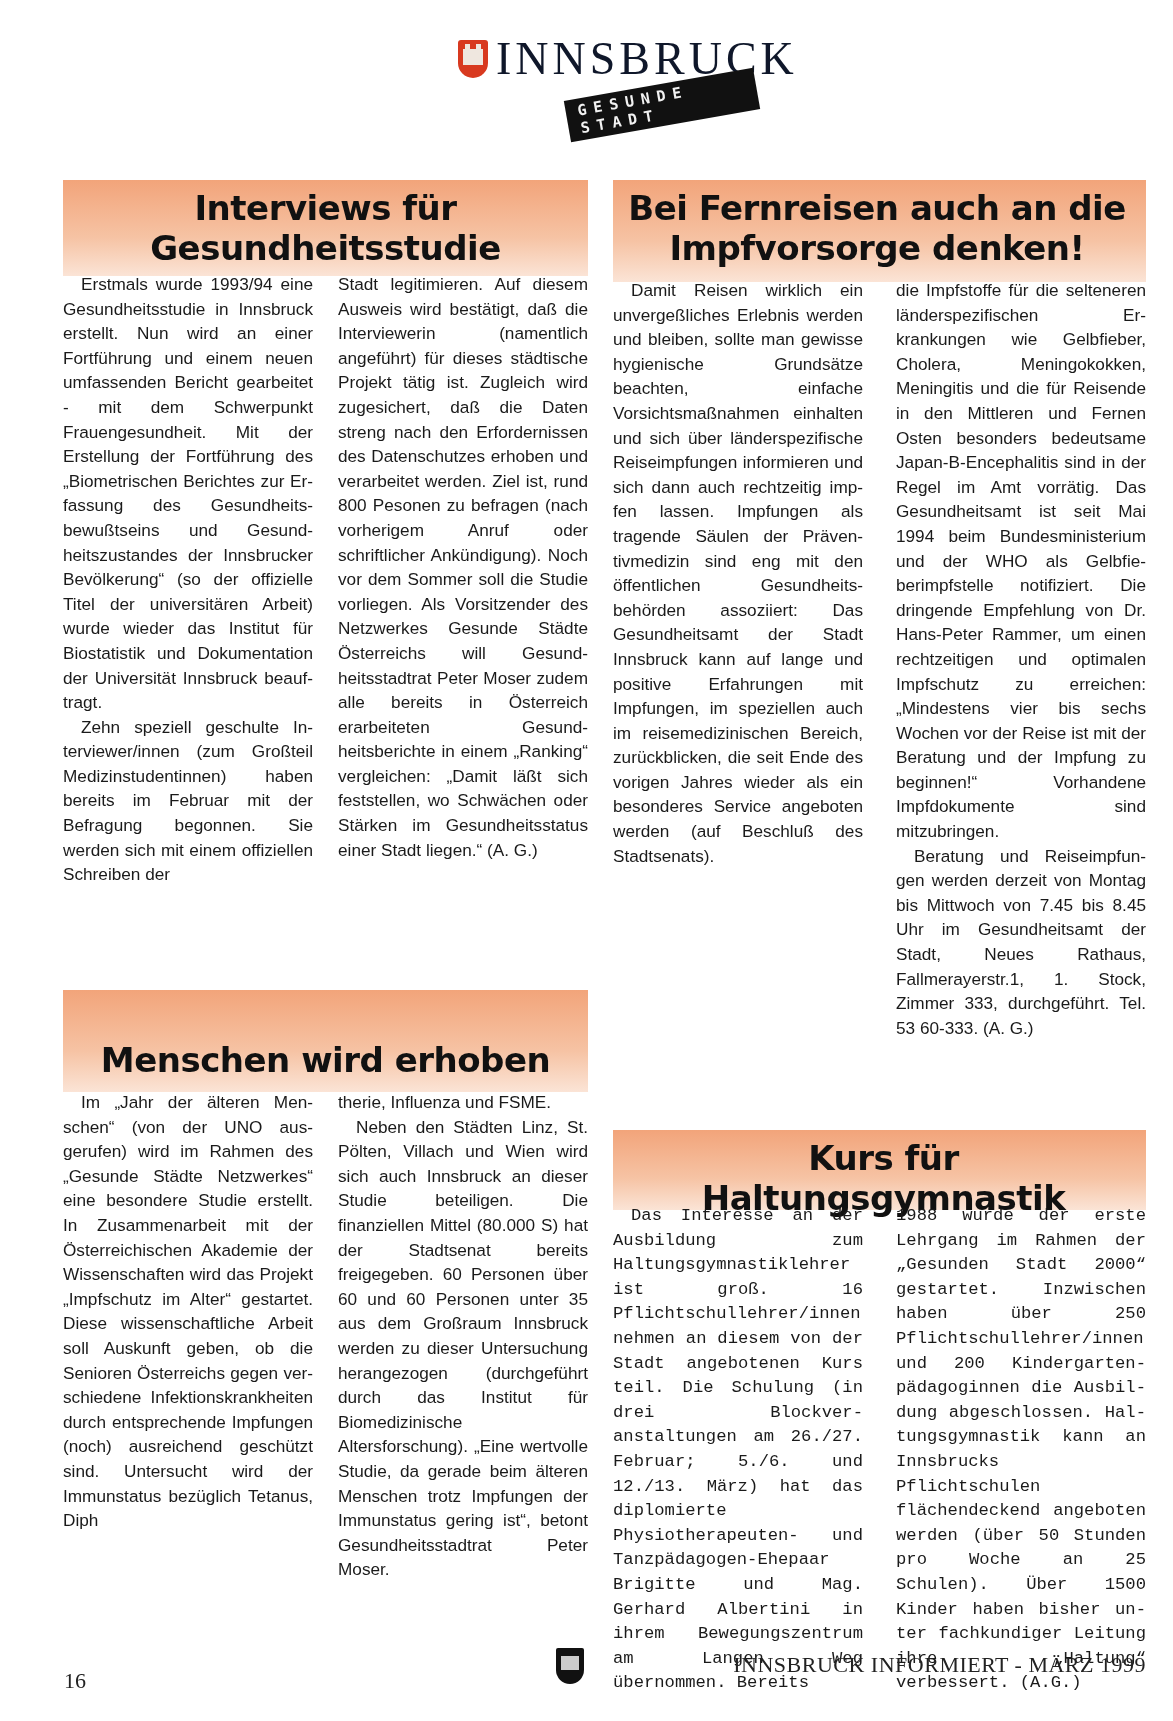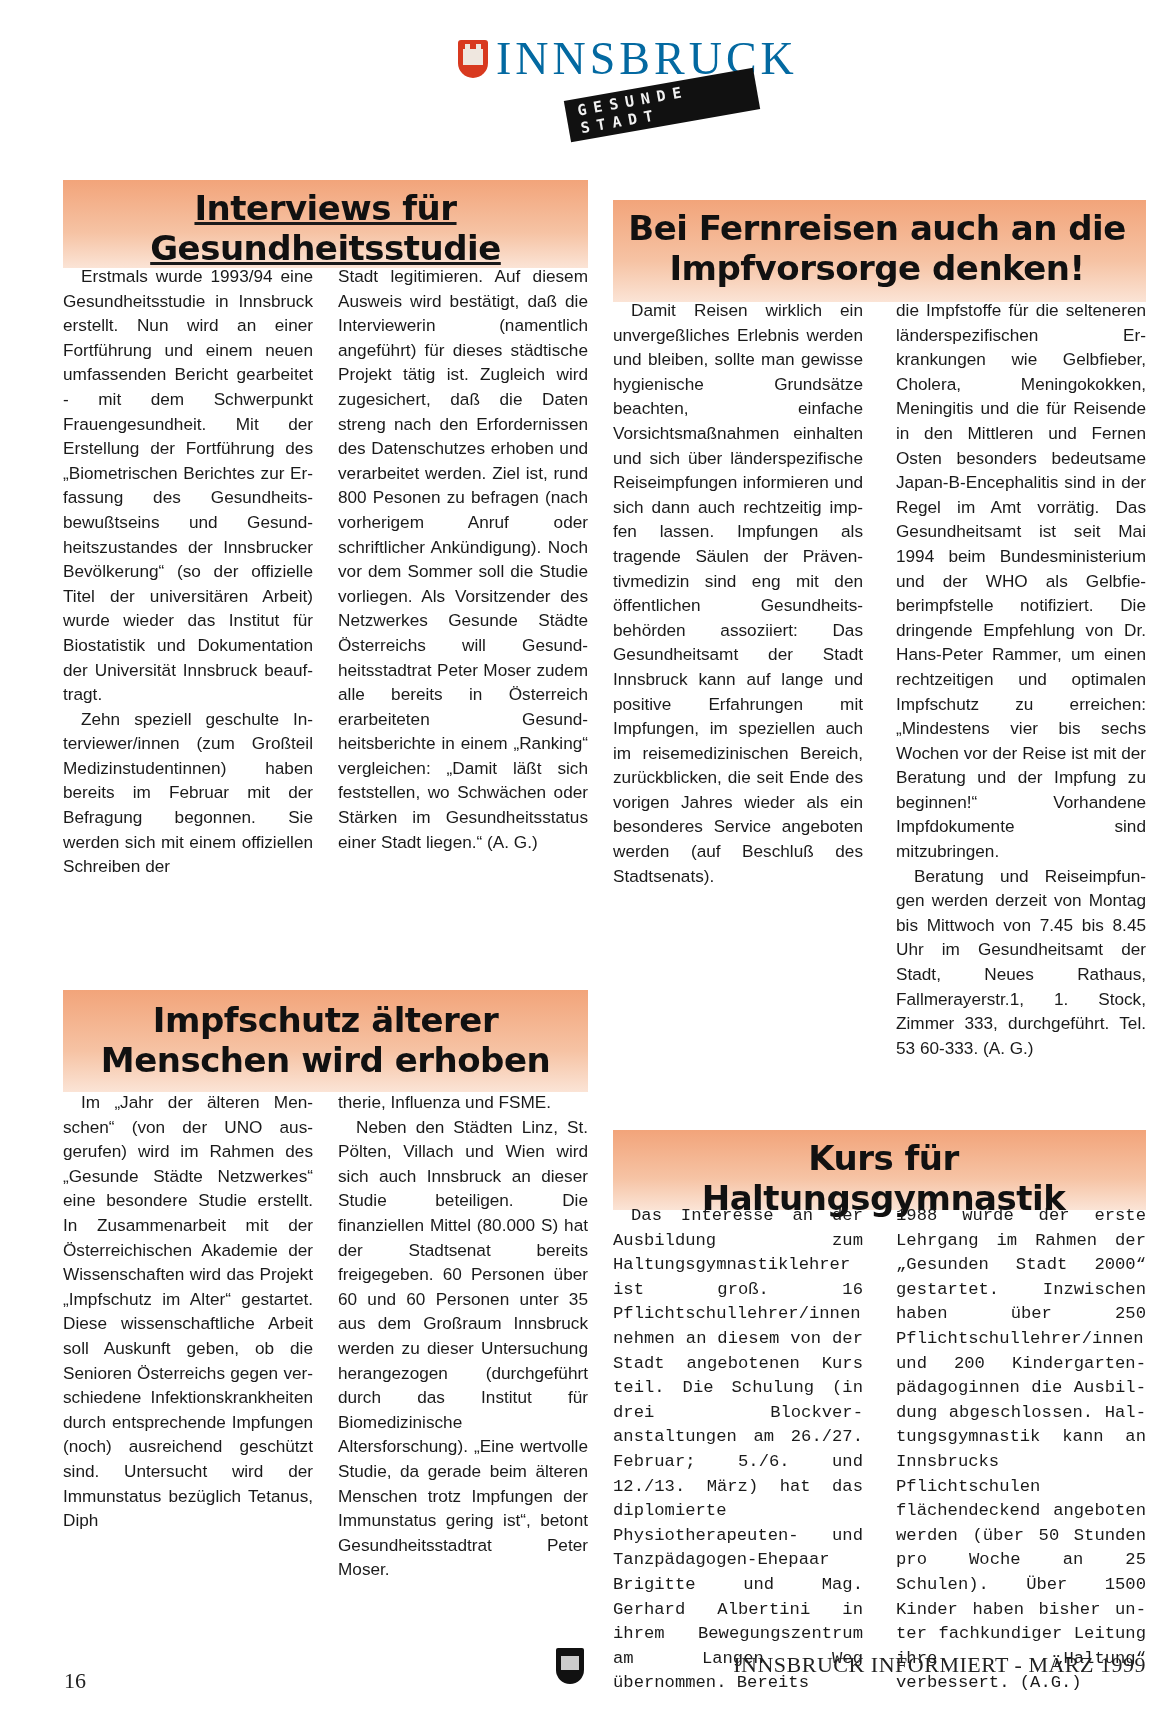--- a/index.html
+++ b/index.html
@@ -4,38 +4,38 @@
 <style>
   html, body { margin: 0; padding: 0; background: #ffffff; }
   body { width: 1173px; height: 1721px; position: relative; overflow: hidden; font-family: "Liberation Sans", sans-serif; color: #1a1a1a; }
 
   
   .masthead { position: absolute; left: 458px; top: 36px; width: 300px; height: 90px; }
   .crest { position: absolute; left: 0; top: 4px; width: 30px; height: 38px; background: #d8391f; border-radius: 3px 3px 15px 15px; overflow: hidden; }
   .crest .castle { position: absolute; left: 5px; top: 9px; width: 20px; height: 16px; background: #efe7df; }
   .crest .castle::before { content: ""; position: absolute; left: 2px; top: -5px; width: 5px; height: 6px; background: #efe7df; }
   .crest .castle::after { content: ""; position: absolute; right: 2px; top: -5px; width: 5px; height: 6px; background: #efe7df; }
-  .brand { position: absolute; left: 38px; top: -2px; font-family: "Liberation Serif", serif; font-size: 46px; letter-spacing: 4px; color: #0369a1; line-height: 50px; }
+  .brand { position: absolute; left: 38px; top: -2px; font-family: "Liberation Serif", serif; font-size: 46px; letter-spacing: 4px; color: #0f172a; line-height: 50px; }
   .tagline { position: absolute; left: 108px; top: 48px; transform: rotate(-10deg); background: #111; color: #f2f2f2; font-family: "DejaVu Sans Mono", monospace; font-size: 15px; letter-spacing: 7px; padding: 3px 12px; font-weight: bold; }
 
   
   .article { position: absolute; }
   .head { background: linear-gradient(180deg, #f2a47a 0%, #f6c3a4 60%, #fbe4d6 100%); text-align: center; }
   .head h2 { margin: 0; font-family: "DejaVu Sans", sans-serif; font-weight: bold; font-size: 34px; line-height: 40px; color: #111; letter-spacing: -0.5px; }
   .cols { display: flex; justify-content: space-between; }
   .col { width: 250px; font-size: 17.2px; line-height: 24.6px; text-align: justify; hyphens: manual; }
   .col p { margin: 0; text-indent: 18px; }
   .col p.cont { text-indent: 0; }
 
   #art1 { left: 63px; top: 180px; width: 525px; }
-  #art1 .head { padding: 8px 0 0 0; height: 80px; text-decoration: underline; }
+  #art1 .head { padding: 8px 0 8px 0; height: 80px; }
   #art1 .cols { margin-top: -4px; }
 
   #art2 { left: 613px; top: 180px; width: 533px; }
-  #art2 .head { padding: 8px 5px 14px 0; height: 80px; margin-top: 20px; }
+  #art2 .head { padding: 8px 5px 14px 0; height: 80px; }
   #art2 .cols { margin-top: -4px; }
   #art2 .col { width: 250px; }
 
   #art3 { left: 63px; top: 990px; width: 525px; }
   #art3 .head { padding: 10px 0 10px 0; height: 82px; }
   #art3 .cols { margin-top: -2px; }
 
   #art4 { left: 613px; top: 1130px; width: 533px; }
   #art4 .head { padding: 8px 0 20px 0; height: 52px; text-align: center; }
   #art4 .head h2 { padding-left: 8px; }
@@ -91,21 +91,21 @@
     <div class="col">
       <p class="cont">die Impfstoffe für die selte­neren länderspezifischen Er­krankungen wie Gelbfieber, Cholera, Meningokokken, Meningitis und die für Rei­sende in den Mittleren und Fernen Osten besonders bedeutsame Japan-B-Ence­phalitis sind in der Regel im Amt vorrätig. Das Gesund­heitsamt ist seit Mai 1994 beim Bundesministerium und der WHO als Gelbfie­berimpfstelle notifiziert. Die dringende Empfehlung von Dr. Hans-Peter Rammer, um einen rechtzeitigen und op­timalen Impfschutz zu errei­chen: „Mindestens vier bis sechs Wochen vor der Rei­se ist mit der Beratung und der Impfung zu beginnen!“ Vorhandene Impfdokumen­te sind mitzubringen.</p>
       <p>Beratung und Reiseimpfun­gen werden derzeit von Mon­tag bis Mittwoch von 7.45 bis 8.45 Uhr im Gesundheitsamt der Stadt, Neues Rathaus, Fallmerayerstr.1, 1. Stock, Zimmer 333, durchgeführt. Tel. 53 60-333. (A. G.)</p>
     </div>
   </div>
 </div>
 
 <div class="article" id="art3">
   <div class="head">
     <h2>
-      <span>Impfschutz älterer</span><br>
+      <br>
       <span>Menschen wird erhoben</span>
     </h2>
   </div>
   <div class="cols">
     <div class="col">
       <p>Im „Jahr der älteren Men­schen“ (von der UNO aus­gerufen) wird im Rahmen des „Gesunde Städte Netz­werkes“ eine besondere Studie erstellt. In Zusam­menarbeit mit der Öster­reichischen Akademie der Wissenschaften wird das Projekt „Impfschutz im Alter“ gestartet. Diese wissen­schaftliche Arbeit soll Aus­kunft geben, ob die Senio­ren Österreichs gegen ver­schiedene Infektionskrank­heiten durch entsprechende Impfungen (noch) ausrei­chend geschützt sind. Un­tersucht wird der Immunsta­tus bezüglich Tetanus, Diph­</p>
     </div>
     <div class="col">
       <p class="cont">therie, Influenza und FSME.</p>
       <p>Neben den Städten Linz, St. Pölten, Villach und Wien wird sich auch Innsbruck an dieser Studie beteiligen. Die finanziellen Mittel (80.000 S) hat der Stadtsenat bereits freigegeben. 60 Personen über 60 und 60 Personen unter 35 aus dem Großraum Innsbruck werden zu dieser Untersuchung herangezo­gen (durchgeführt durch das Institut für Biomedizinische Altersforschung). „Eine wertvolle Studie, da gerade beim älteren Menschen trotz Impfungen der Immunstatus gering ist“, betont Gesund­heitsstadtrat Peter Moser.</p>

